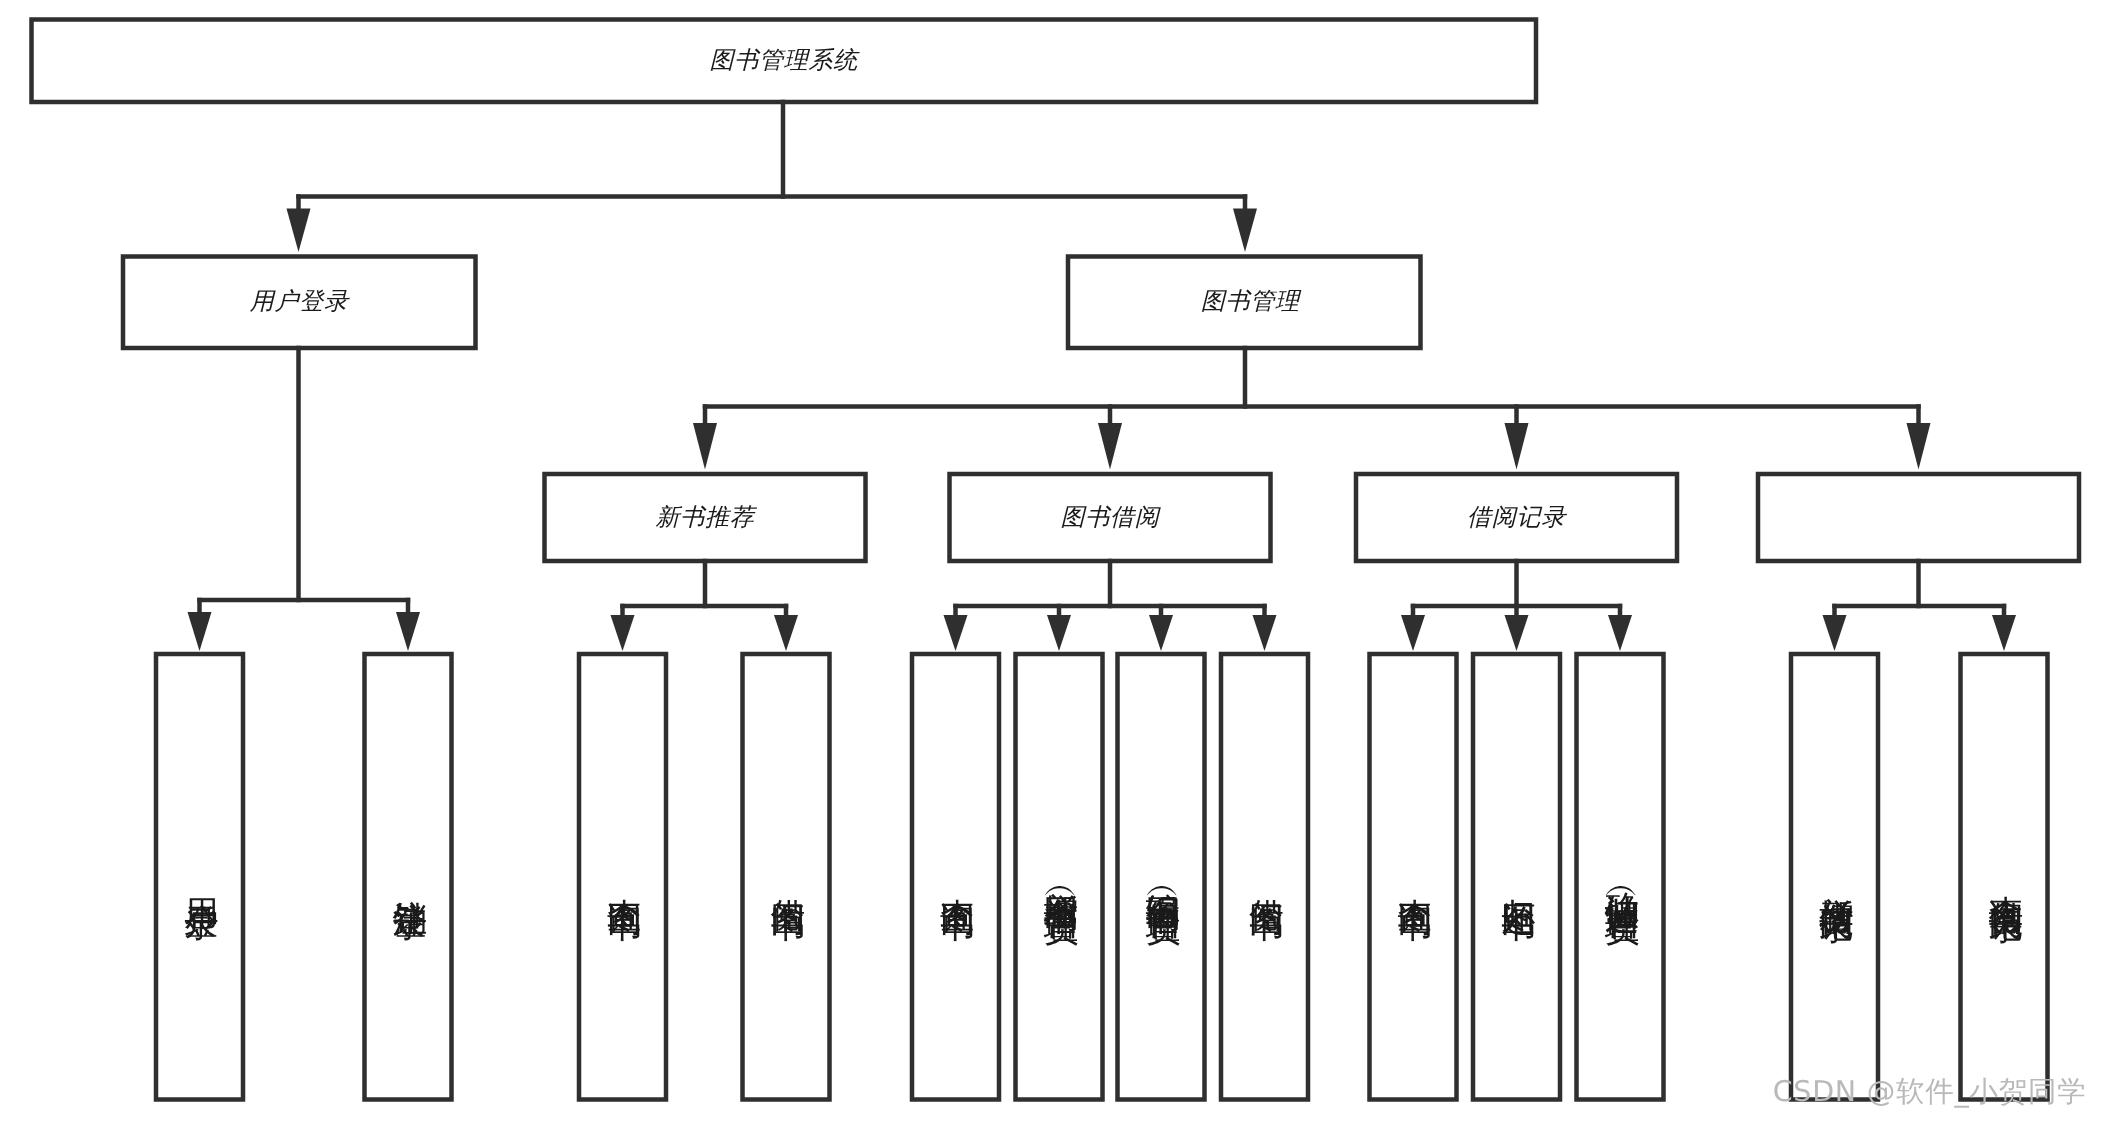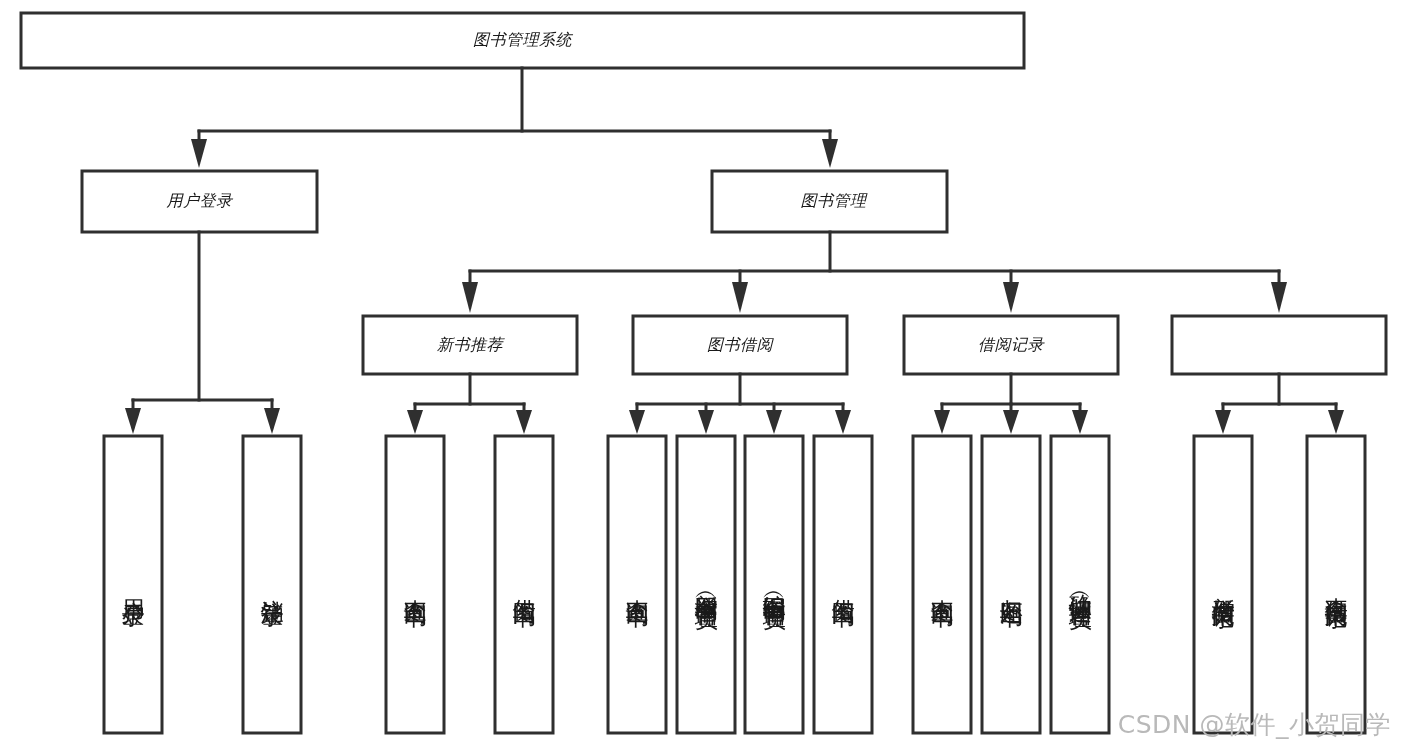--- a/index.html
+++ b/index.html
@@ -62,21 +62,21 @@
     font-size: 23px;
     line-height: 1.55;
     letter-spacing: 2px;
     text-align: center;
     white-space: nowrap;
   }
   #watermark {
     position: absolute;
     right: 14px;
     bottom: 6px;
-    font-size: 25px;
+    font-size: 19px;
     color: #b9b9b9;
     font-family: "DejaVu Sans", "Liberation Sans", sans-serif;
     letter-spacing: 0.5px;
     white-space: nowrap;
   }
 </style>
 </head>
 <body>
 
 <div id="diagram-root">

